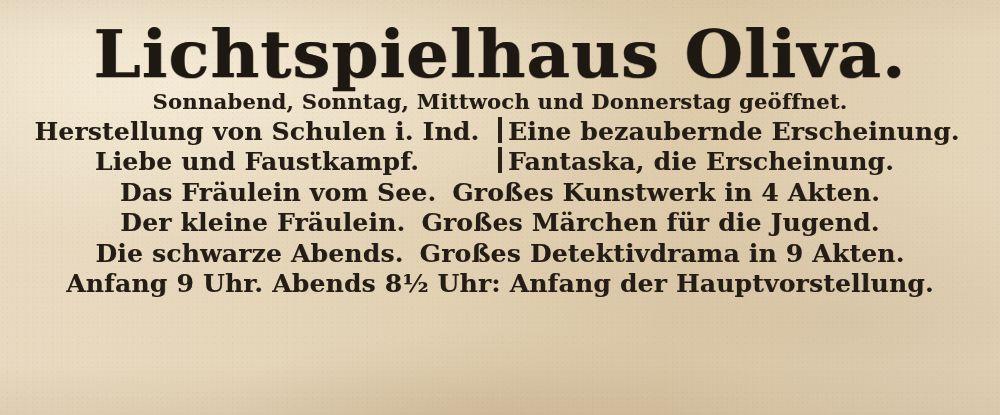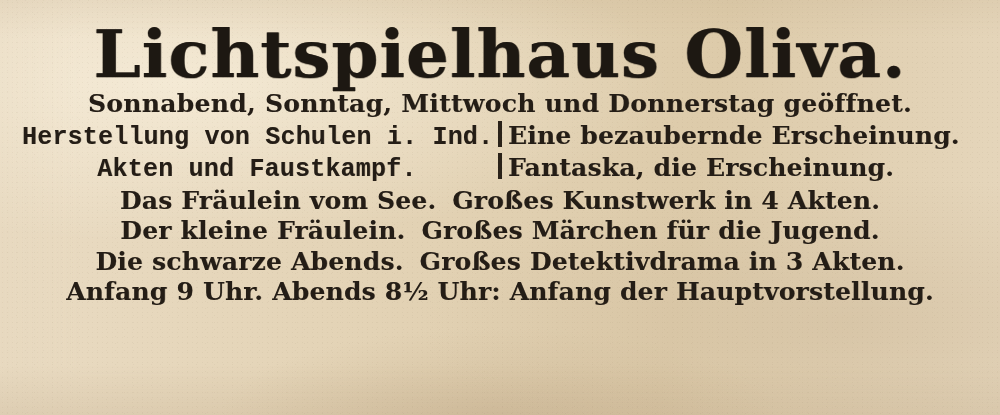--- a/index.html
+++ b/index.html
@@ -73,21 +73,21 @@
     color: #1d1812;
     margin: 2px 0 0 0;
     text-shadow:
       0.6px 0 0 rgba(40,32,24,0.55),
       -0.6px 0 0 rgba(40,32,24,0.35),
       0 0.6px 0 rgba(40,32,24,0.30);
     transform: scaleX(1.02);
   }
 
   .days {
-    font-size: 25px;
+    font-size: 21px;
     line-height: 1.05;
     margin: 4px 0 0 0;
     letter-spacing: 0.3px;
     color: #241d16;
   }
 
   .program {
     font-size: 30px;
     line-height: 1.05;
     margin: 5px 0 2px 0;
@@ -115,21 +115,20 @@
     justify-content: center;
     align-items: baseline;
   }
   .row.split .col {
     flex: 0 0 auto;
     white-space: nowrap;
   }
   .row.split .col.left {
     width: 470px;
     text-align: center;
-    font-family: Liberation Mono, monospace;
   }
   .row.split .col.right {
     width: 470px;
     text-align: left;
   }
   .divider {
     display: inline-block;
     width: 4px;
     align-self: stretch;
     background: #2a2219;
@@ -163,34 +162,34 @@
 
     <div class="lines">
 
       <div class="row split frak ink">
         <span class="col left">Herstellung von Schulen i. Ind.</span>
         <span class="divider"></span>
         <span class="col right">Eine bezaubernde Erscheinung.</span>
       </div>
 
       <div class="row split frak ink">
-        <span class="col left">Akten und Faustkampf.</span>
+        <span class="col left">Liebe und Faustkampf.</span>
         <span class="divider"></span>
         <span class="col right">Fantaska, die Erscheinung.</span>
       </div>
 
       <div class="row frak ink">
         <span>Das Fräulein vom See.</span><span class="gap"></span><span>Großes Kunstwerk in 4 Akten.</span>
       </div>
 
       <div class="row frak ink">
         <span>Der kleine Fräulein.</span><span class="gap"></span><span>Großes Märchen für die Jugend.</span>
       </div>
 
       <div class="row frak ink">
-        <span>Die schwarze Abends.</span><span class="gap"></span><span>Großes Detektivdrama in 3 Akten.</span>
+        <span>Die schwarze Abends.</span><span class="gap"></span><span>Großes Detektivdrama in 9 Akten.</span>
       </div>
 
       <div class="row frak ink">Anfang 9 Uhr. Abends 8½ Uhr: Anfang der Hauptvorstellung.</div>
 
     </div>
   </div>
 </div>
 
 </body></html>

